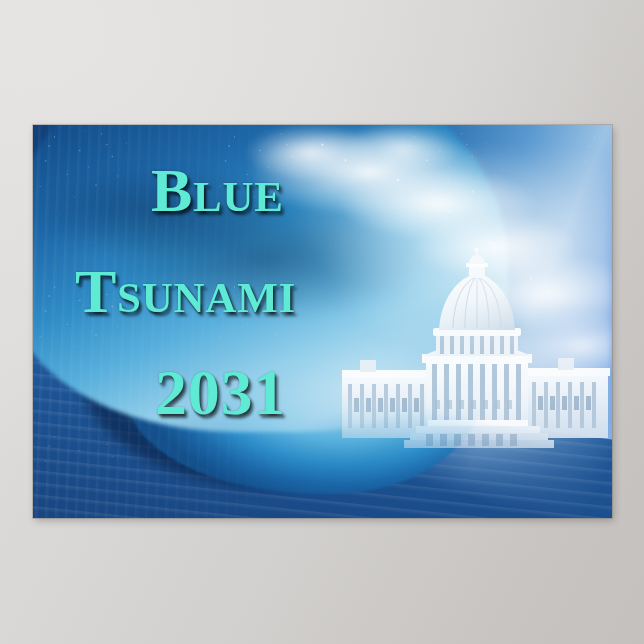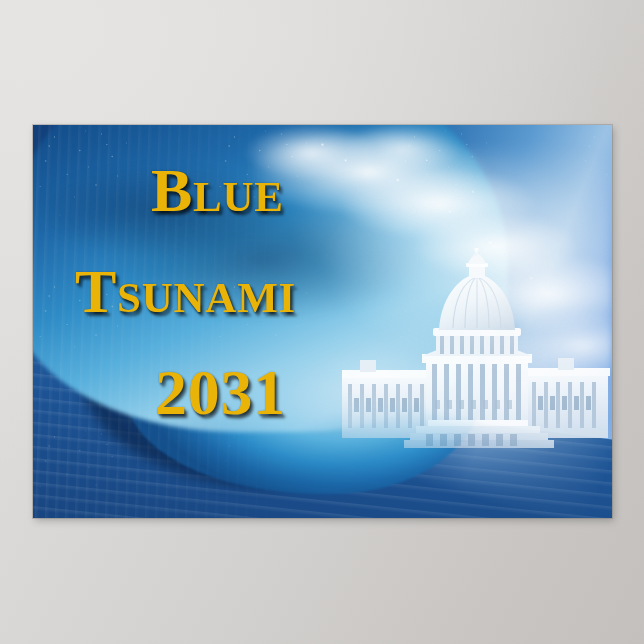--- a/index.html
+++ b/index.html
@@ -236,21 +236,21 @@
   #headline {
     position: absolute;
     left: 0;
     top: 0;
     width: 100%;
     height: 100%;
     pointer-events: none;
   }
   .hl {
     position: absolute;
-    color: #eab308;
+    color: #5eead4;
     font-family: "Liberation Serif", serif;
     font-weight: 700;
     letter-spacing: .012em;
     white-space: nowrap;
     text-shadow:
       3px 4px 3px rgba(0,0,0,0.55),
       1px 2px 2px rgba(0,0,0,0.40),
       0 0 2px rgba(0,0,0,0.25);
   }
   .hl-blue {

